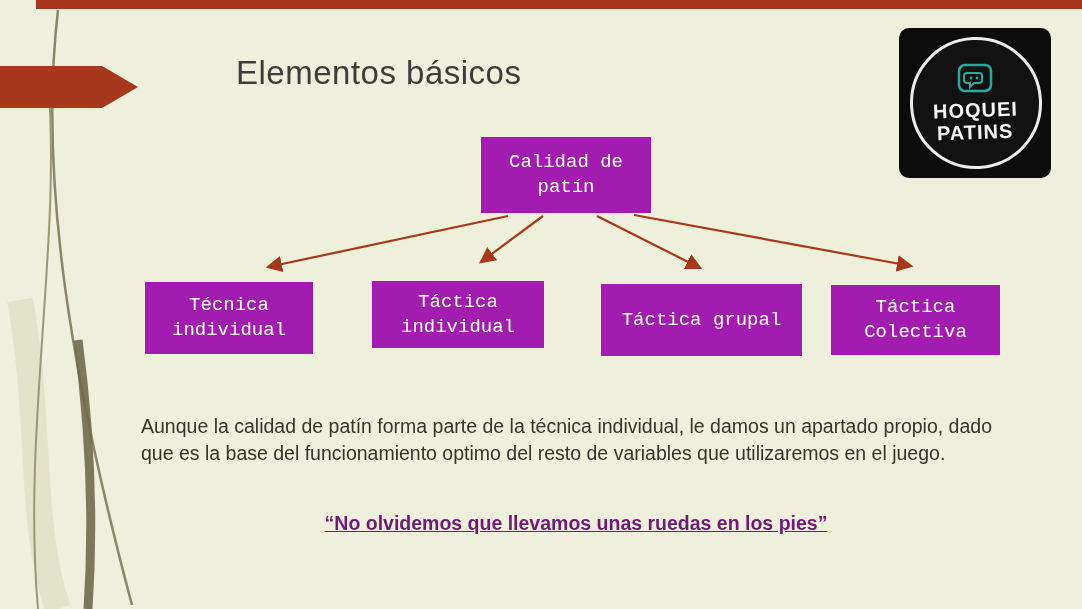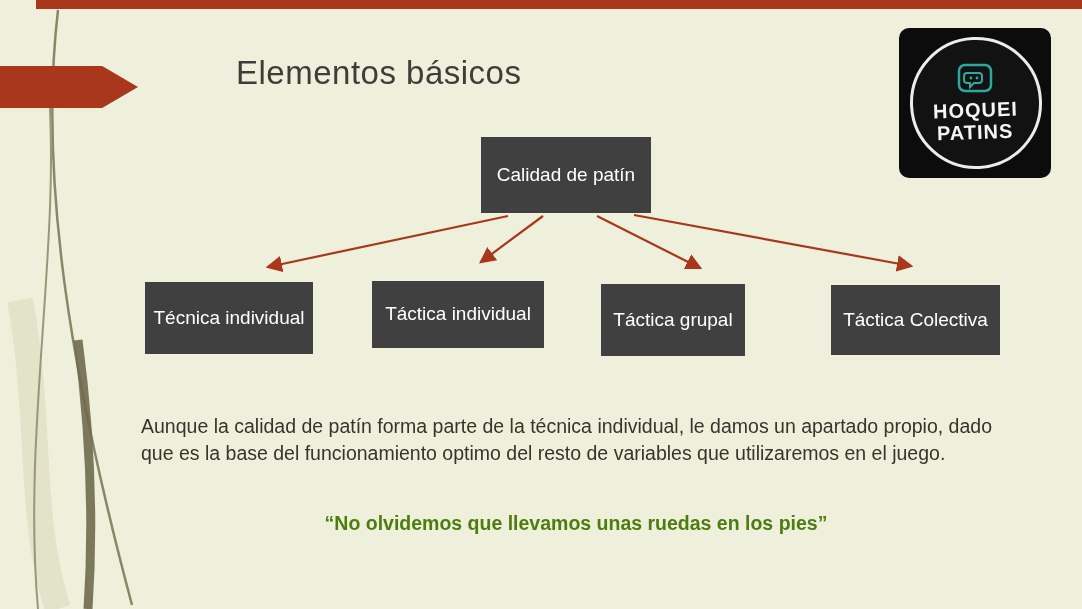--- a/index.html
+++ b/index.html
@@ -44,42 +44,43 @@
   .logo-badge{
     width:36px;height:32px;margin-bottom:4px;
   }
   .logo-word{
     color:#f5f5f5;font-weight:bold;font-size:20px;letter-spacing:1px;
     line-height:1.1;transform:rotate(-2deg);
   }
   
   .node{
     position:absolute;
-    background:#404040;
+    background:#a21caf;
     color:#ffffff;
     display:flex;align-items:center;justify-content:center;
     text-align:center;
     font-size:19px;line-height:1.3;
-    padding:4px 6px;box-sizing:border-box;
+    padding:4px 6px;box-sizing:border-box;font-family:Liberation Mono, monospace;
   }
   .node-root{left:481px;top:137px;width:170px;height:76px;}
   .node-c0{left:145px;top:282px;width:168px;height:72px;}
   .node-c1{left:372px;top:281px;width:172px;height:67px;}
-  .node-c2{left:601px;top:284px;width:144px;height:72px;}
+  .node-c2{left:601px;top:284px;width:201px;height:72px;}
   .node-c3{left:831px;top:285px;width:169px;height:70px;}
   .connector-layer{position:absolute;left:0;top:0;width:1082px;height:609px;pointer-events:none;}
   
   .body-paragraph{
     position:absolute;left:141px;top:413px;width:870px;
     font-size:19.5px;color:#35352d;line-height:1.38;
   }
   .quote-text{
     position:absolute;left:141px;top:512px;width:870px;
     text-align:center;
-    font-size:19.5px;color:#4d7c0f;font-weight:bold;
+    font-size:19.5px;color:#701a75;font-weight:bold;
+    text-decoration:underline;
   }
 </style>
 </head>
 <body>
 
 <div class="slide">
 
   <svg class="deco-curves" viewBox="0 0 260 609" xmlns="http://www.w3.org/2000/svg">
     <path d="M20 300 C 42 420, 28 520, 58 609" stroke="#dfe1c5" stroke-width="26" fill="none" opacity="0.85"></path>
     <path d="M58 10 C 38 180, 72 380, 132 605" stroke="#8a8768" stroke-width="2.5" fill="none"></path>

